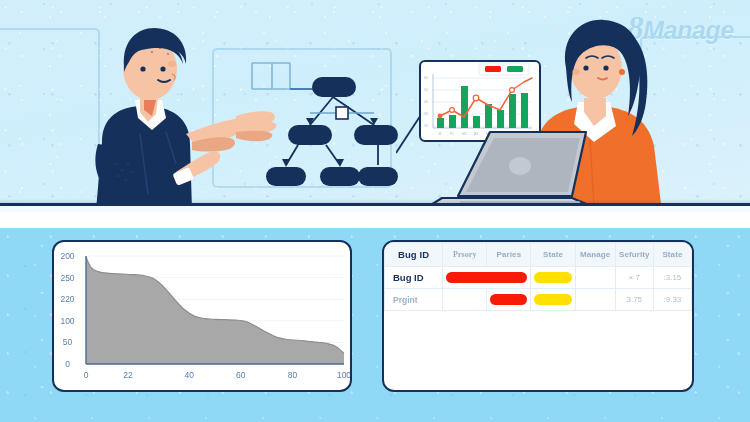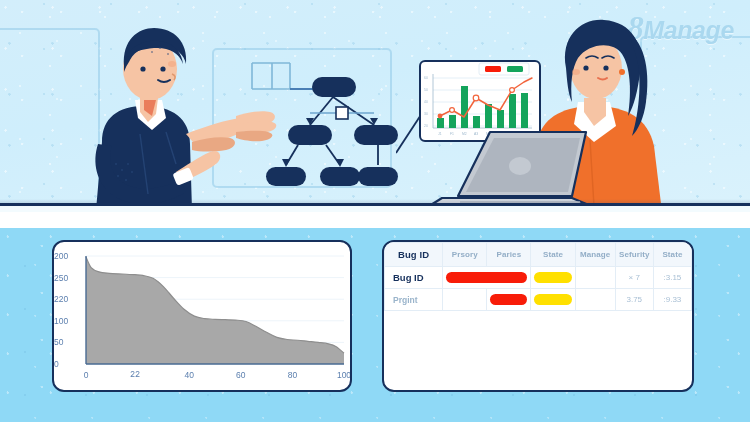--- a/index.html
+++ b/index.html
@@ -101,21 +101,21 @@
 
   
   #areachart { position: absolute; inset: 0; }
   .axis-label {
     position: absolute;
     font-size: 8.5px;
     color: #5b7fae;
     font-family: "Liberation Sans", sans-serif;
     white-space: nowrap;
   }
-  .y-label { right: 8px; text-align: left; transform: translateY(-50%); }
+  .y-label { right: 8px; text-align: center; transform: translateY(-50%); }
   .x-label { transform: translateX(-50%); }
 
   
   #bugtable { width: 100%; border-collapse: collapse; table-layout: fixed; }
   #bugtable th, #bugtable td {
     border: 1px solid #e3edf6;
     height: 22px;
     padding: 0 3px;
     font-size: 8px;
     font-family: "Liberation Sans", sans-serif;
@@ -334,35 +334,35 @@
       <div id="ytick-host">
           <div class="axis-label y-label" style="top: 14px; width: 27px; left: 0px; color: rgb(91, 127, 174);">200</div>
           <div class="axis-label y-label" style="top: 35.6px; width: 27px; left: 0px; color: rgb(91, 127, 174);">250</div>
           <div class="axis-label y-label" style="top: 57.2px; width: 27px; left: 0px; color: rgb(91, 127, 174);">220</div>
           <div class="axis-label y-label" style="top: 78.8px; width: 27px; left: 0px; color: rgb(91, 127, 174);">100</div>
           <div class="axis-label y-label" style="top: 100.4px; width: 27px; left: 0px; color: rgb(91, 127, 174);">50</div>
           <div class="axis-label y-label" style="top: 122px; width: 27px; left: 0px; color: rgb(91, 127, 174);">0</div>
         </div>
       <div id="xtick-host">
           <div class="axis-label x-label" style="left: 32px; top: 128px; color: rgb(91, 127, 174);">0</div>
-          <div class="axis-label x-label" style="left: 81px; top: 128px; color: rgb(91, 127, 174); font-family: Liberation Mono, monospace;">22</div>
+          <div class="axis-label x-label" style="left: 74px; top: 128px; color: rgb(91, 127, 174);">22</div>
           <div class="axis-label x-label" style="left: 135.2px; top: 128px; color: rgb(91, 127, 174);">40</div>
           <div class="axis-label x-label" style="left: 186.8px; top: 128px; color: rgb(91, 127, 174);">60</div>
           <div class="axis-label x-label" style="left: 238.4px; top: 128px; color: rgb(91, 127, 174);">80</div>
           <div class="axis-label x-label" style="left: 290px; top: 128px; color: rgb(91, 127, 174);">100</div>
         </div>
     </div>
   </div>
 
   <div class="card" id="table-card">
     <table id="bugtable">
       <thead>
         <tr>
             <th class="first" style="width: 58px;">Bug ID</th>
-            <th style="width: 44px;">Prsory</th>
+            <th style="width: 44px; font-family: Liberation Serif, serif;">Prsory</th>
             <th style="width: 44px;">Paries</th>
             <th style="width: 44px;">State</th>
             <th style="width: 40px;">Manage</th>
             <th style="width: 38px;">Sefurity</th>
             <th style="width: 38px;">State</th>
           </tr>
       </thead>
       <tbody>
           <tr>
             <td class="rowlabel">Bug ID</td>

